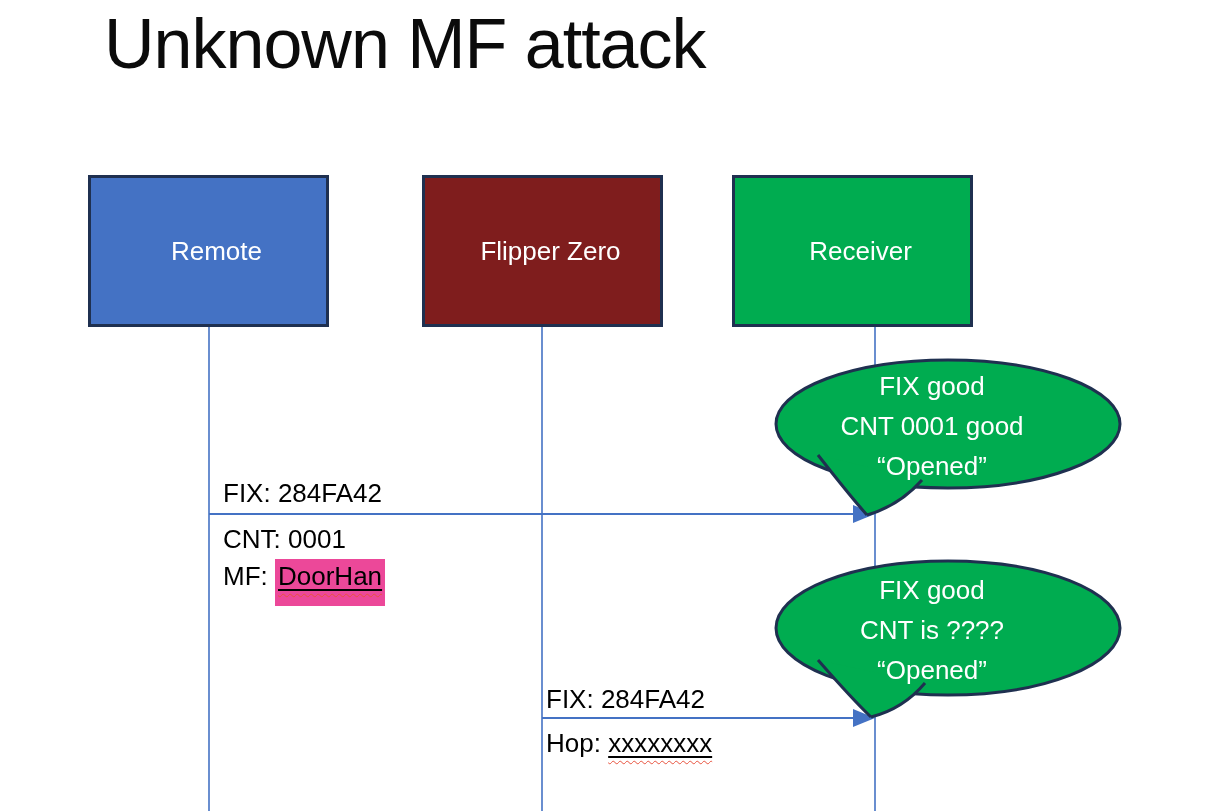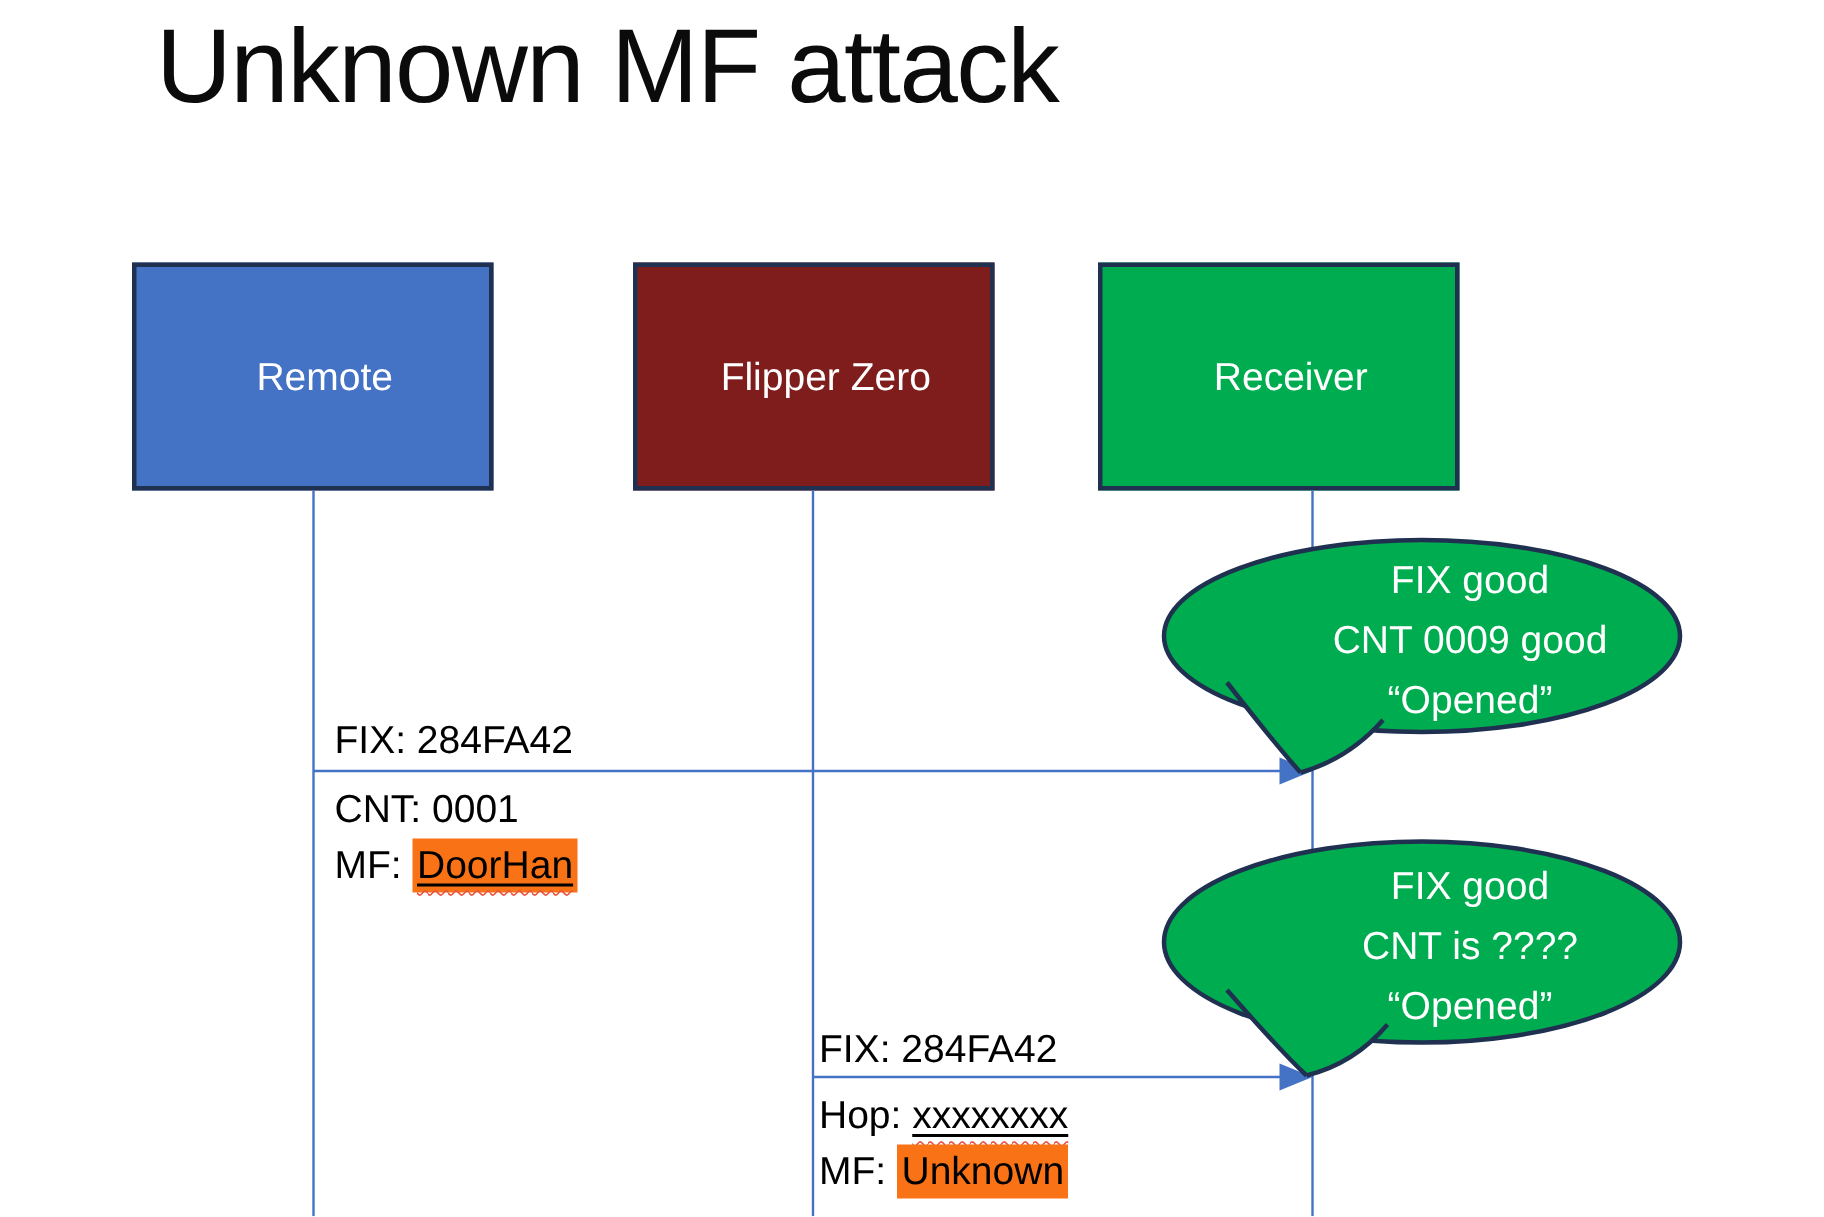--- a/index.html
+++ b/index.html
@@ -43,27 +43,27 @@
 
   #diagram-svg { position: absolute; left: 0; top: 0; }
 
   .msg-label {
     position: absolute;
     font-size: 26px;
     color: #000000;
     white-space: nowrap;
     line-height: 36px;
   }
-  .hl { background: #f97316; padding: 2px 3px 4px 3px; }
+  .hl { background: #ec4899; padding: 2px 3px 15px 3px; }
   .ul { text-decoration: underline; text-decoration-thickness: 2px; text-underline-offset: 4px; }
   .sq { text-decoration: underline wavy #E8533F; text-decoration-thickness: 1px; text-underline-offset: 8px; }
 
   .callout-text {
     position: absolute;
-    left: 772px;
+    left: 724px;
     width: 320px;
     text-align: center;
     color: #ffffff;
     font-size: 26px;
     line-height: 40px;
   }
   #callout-text-1 { top: 366px; }
   #callout-text-2 { top: 570px; }
   .callout-text span { display: block; }
 </style>
@@ -116,27 +116,24 @@
     <span>CNT: </span><span>0001</span>
   </div>
   <div class="msg-label" style="left:175px; top:558px;">
     <span>MF: </span><span class="sq"><span class="hl ul">DoorHan</span></span>
   </div>
 
   <div class="msg-label" style="left:498px; top:681px;">FIX: 284FA42</div>
   <div class="msg-label" style="left:498px; top:725px;">
     <span>Hop: </span><span class="sq"><span class="ul">xxxxxxxx</span></span>
   </div>
-  <div class="msg-label" style="left:498px; top:762px;">
-    <span>MF: </span><span class="hl">Unknown</span>
-  </div>
 
   <div id="callout-text-1" class="callout-text">
     <span>FIX good</span>
-    <span>CNT 0009 good</span>
+    <span>CNT 0001 good</span>
     <span>“Opened”</span>
   </div>
   <div id="callout-text-2" class="callout-text">
     <span>FIX good</span>
     <span>CNT is ????</span>
     <span>“Opened”</span>
   </div>
 
 </div>
 

